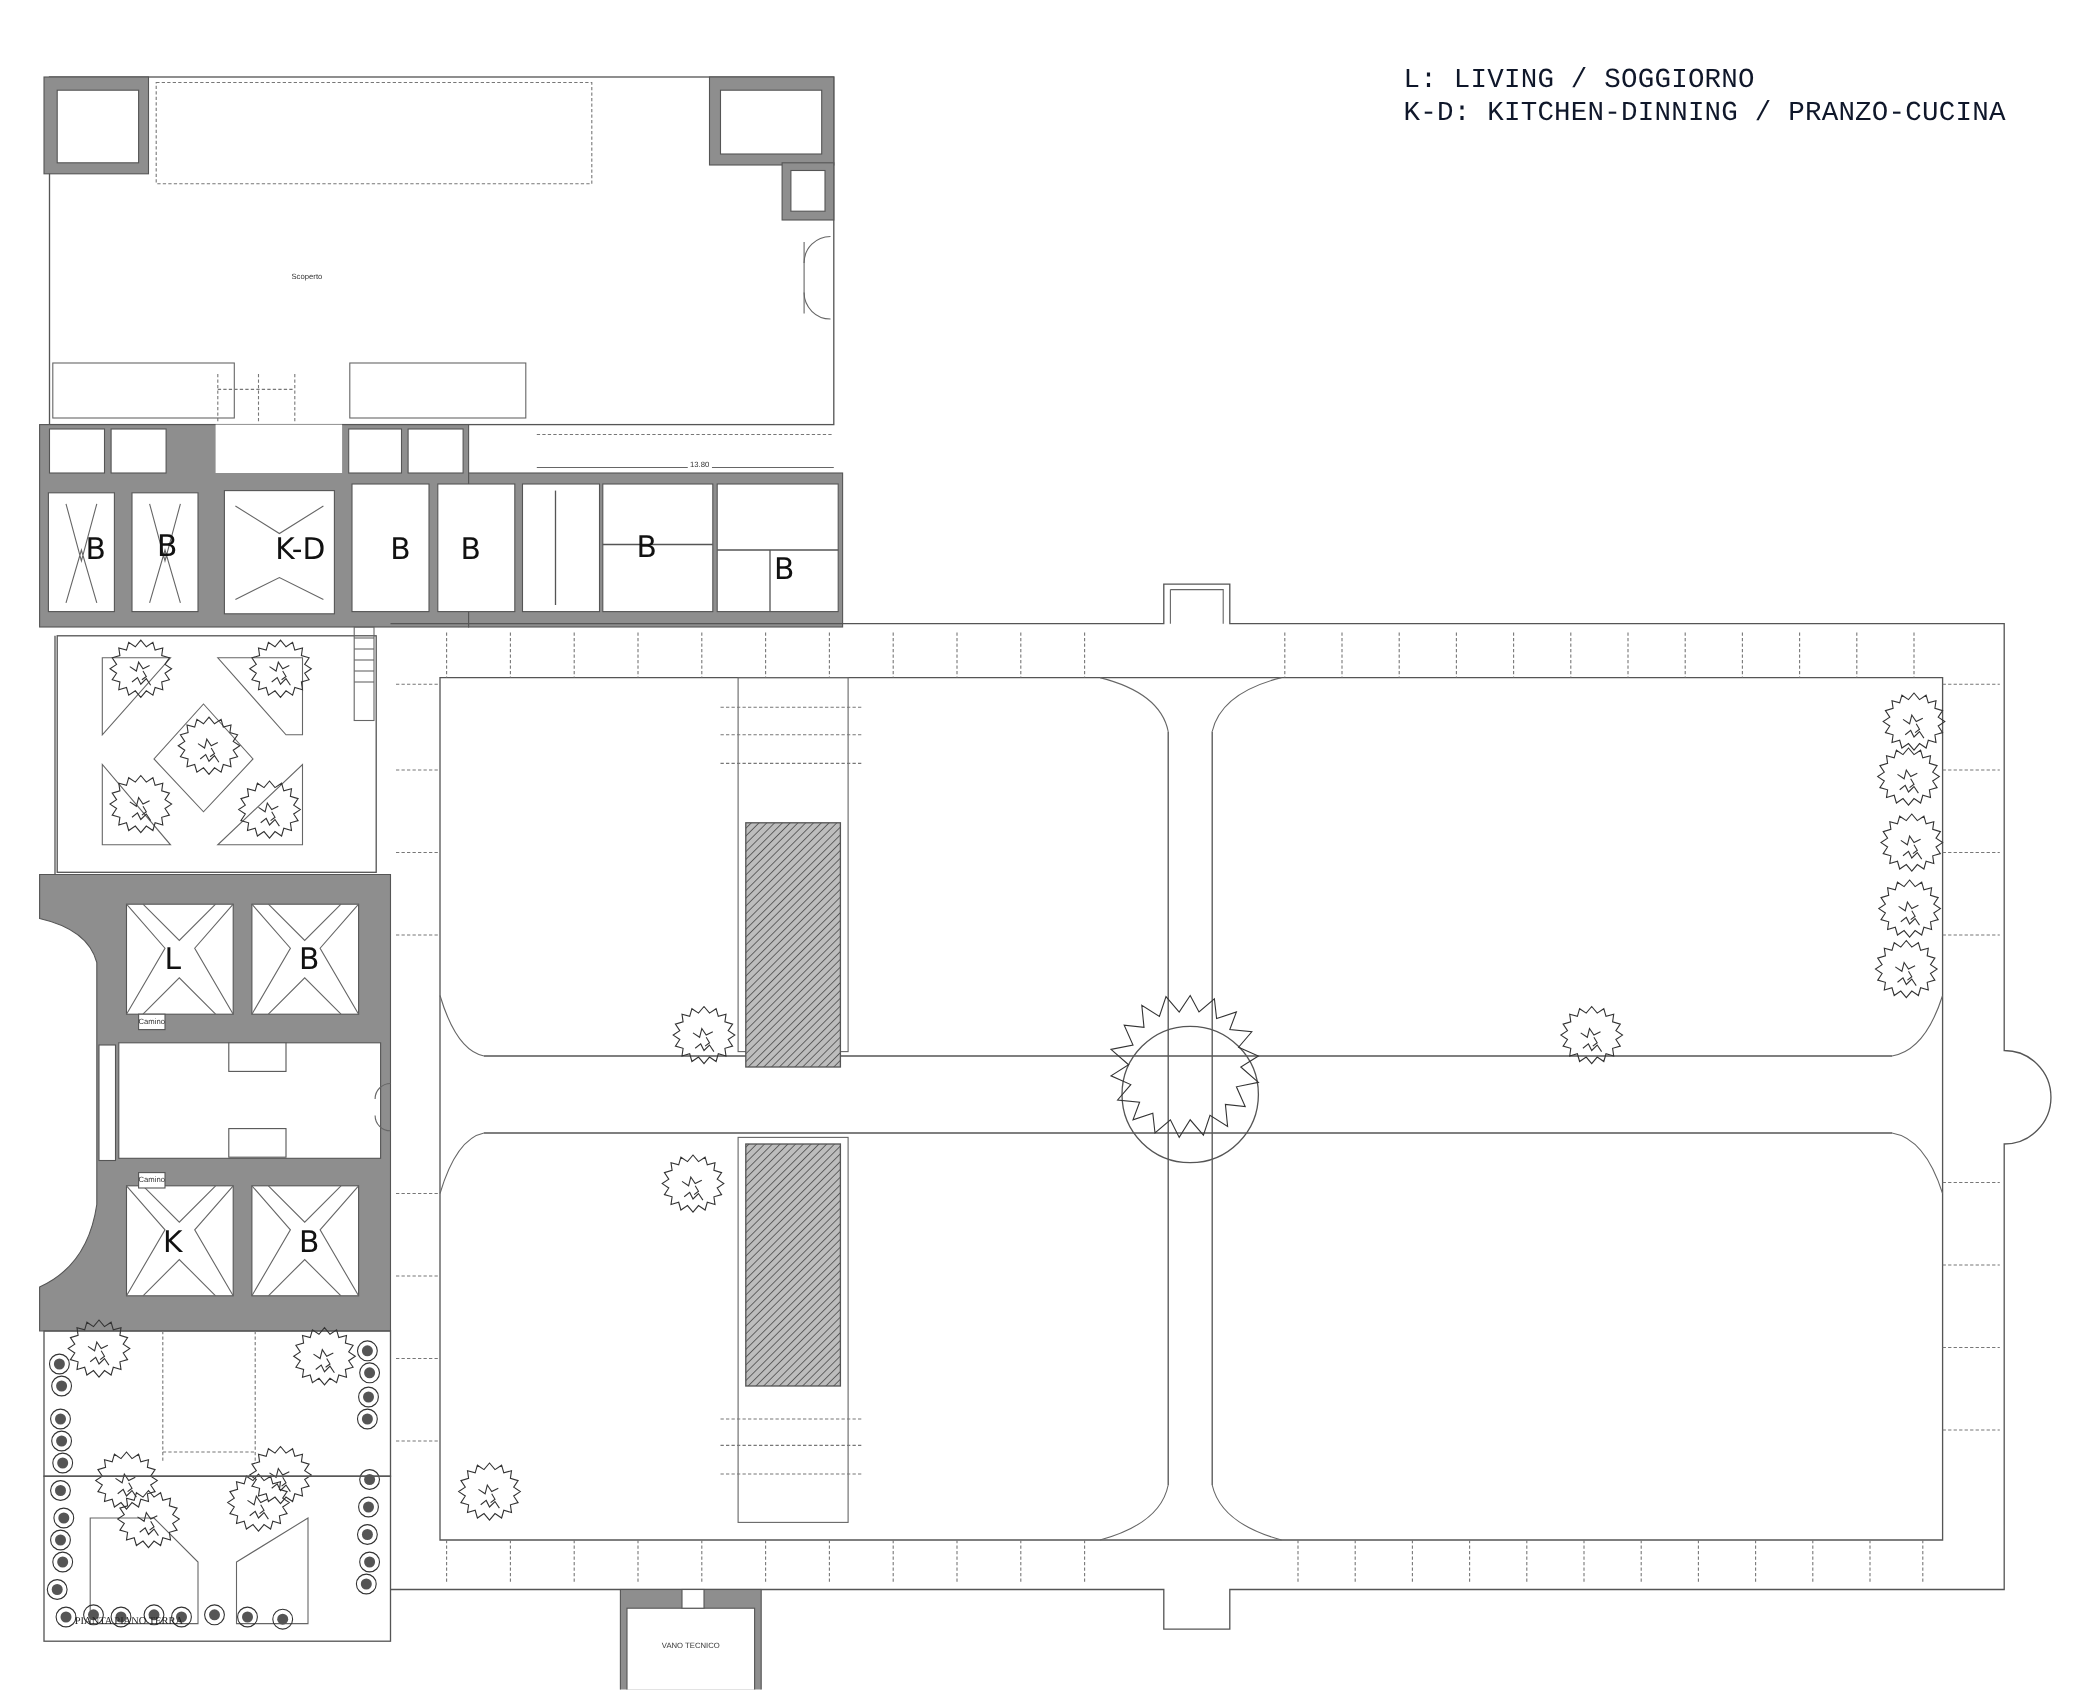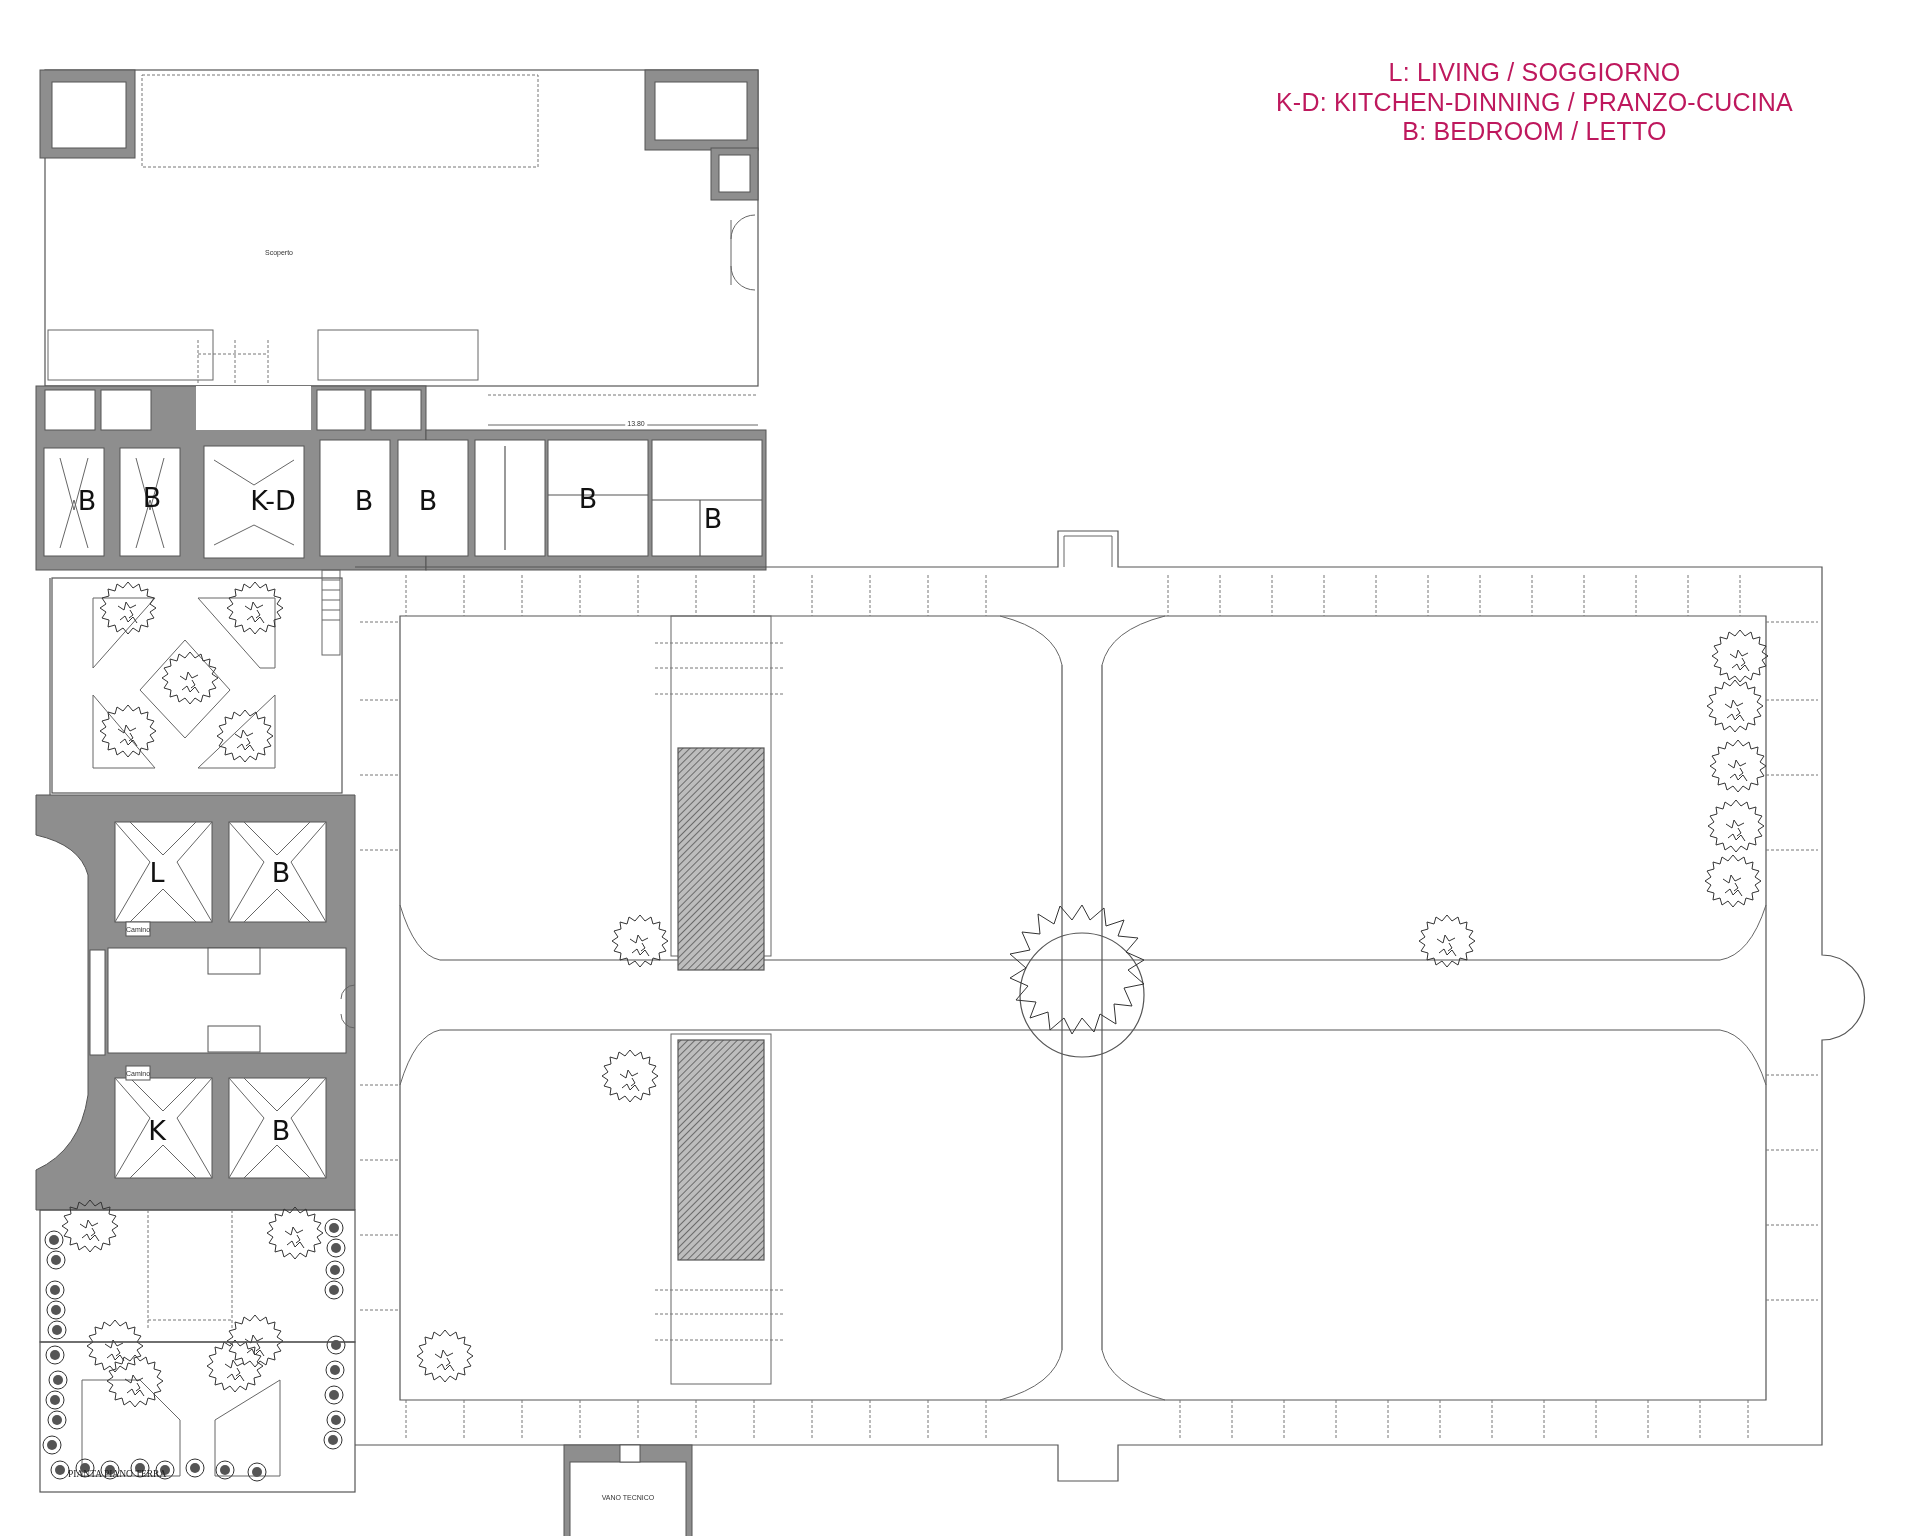--- a/index.html
+++ b/index.html
@@ -1,20 +1,20 @@
 <!DOCTYPE html>
 <html><head>
 <meta charset="utf-8">
 <style>
   html, body { margin: 0; padding: 0; background: #ffffff; }
   body { width: 1905px; height: 1536px; position: relative; overflow: hidden;
          font-family: "DejaVu Sans", sans-serif; }
   #plan { position: absolute; left: 0; top: 0; width: 1905px; height: 1536px; }
-  .legend { position: absolute; left: 1276px; top: 58px; font-family: Liberation Sans, sans-serif;
-            font-size: 25px; line-height: 29.5px; color: #be185d; letter-spacing: 0.2px; text-align: center; }
+  .legend { position: absolute; left: 1276px; top: 58px; font-family: Liberation Mono, monospace;
+            font-size: 25px; line-height: 29.5px; color: #0f172a; letter-spacing: 0.2px; }
   .legend div { white-space: nowrap; }
   .room-label { position: absolute; font-family: "DejaVu Sans", sans-serif; font-size: 27px;
                 color: #111; transform: translate(-50%, -50%); white-space: nowrap; }
   .small-label { position: absolute; font-family: "Liberation Sans", sans-serif; font-size: 7px;
                  color: #333; transform: translate(-50%, -50%); white-space: nowrap; }
   .plan-title { position: absolute; left: 68px; top: 1469px; font-family: Liberation Serif, serif;
                 font-size: 9.5px; color: #222; }
   .wall { fill: #8e8e8e; stroke: #555; stroke-width: 1; }
   .ln { fill: none; stroke: #555; stroke-width: 1.2; }
   .ln2 { fill: none; stroke: #666; stroke-width: 1; }
@@ -300,21 +300,20 @@
   <g>
     <rect class="wall" x="564" y="1445" width="128" height="100"></rect>
     <rect x="570" y="1462" width="116" height="76" fill="#fff" stroke="#555"></rect>
     <rect x="620" y="1445" width="20" height="17" fill="#fff" stroke="#555"></rect>
   </g>
 </svg>
 
 <div class="legend">
   <div>L: LIVING / SOGGIORNO</div>
   <div>K-D: KITCHEN-DINNING / PRANZO-CUCINA</div>
-  <div>B: BEDROOM / LETTO</div>
 </div>
 
 <div class="room-label" style="left:87px;top:500px;">B</div>
 <div class="room-label" style="left:152px;top:497px;">B</div>
 <div class="room-label" style="left:257px;top:500px;margin-left:16px;">K-D</div>
 <div class="room-label" style="left:364px;top:500px;">B</div>
 <div class="room-label" style="left:428px;top:500px;">B</div>
 <div class="room-label" style="left:588px;top:498px;">B</div>
 <div class="room-label" style="left:713px;top:518px;">B</div>
 

